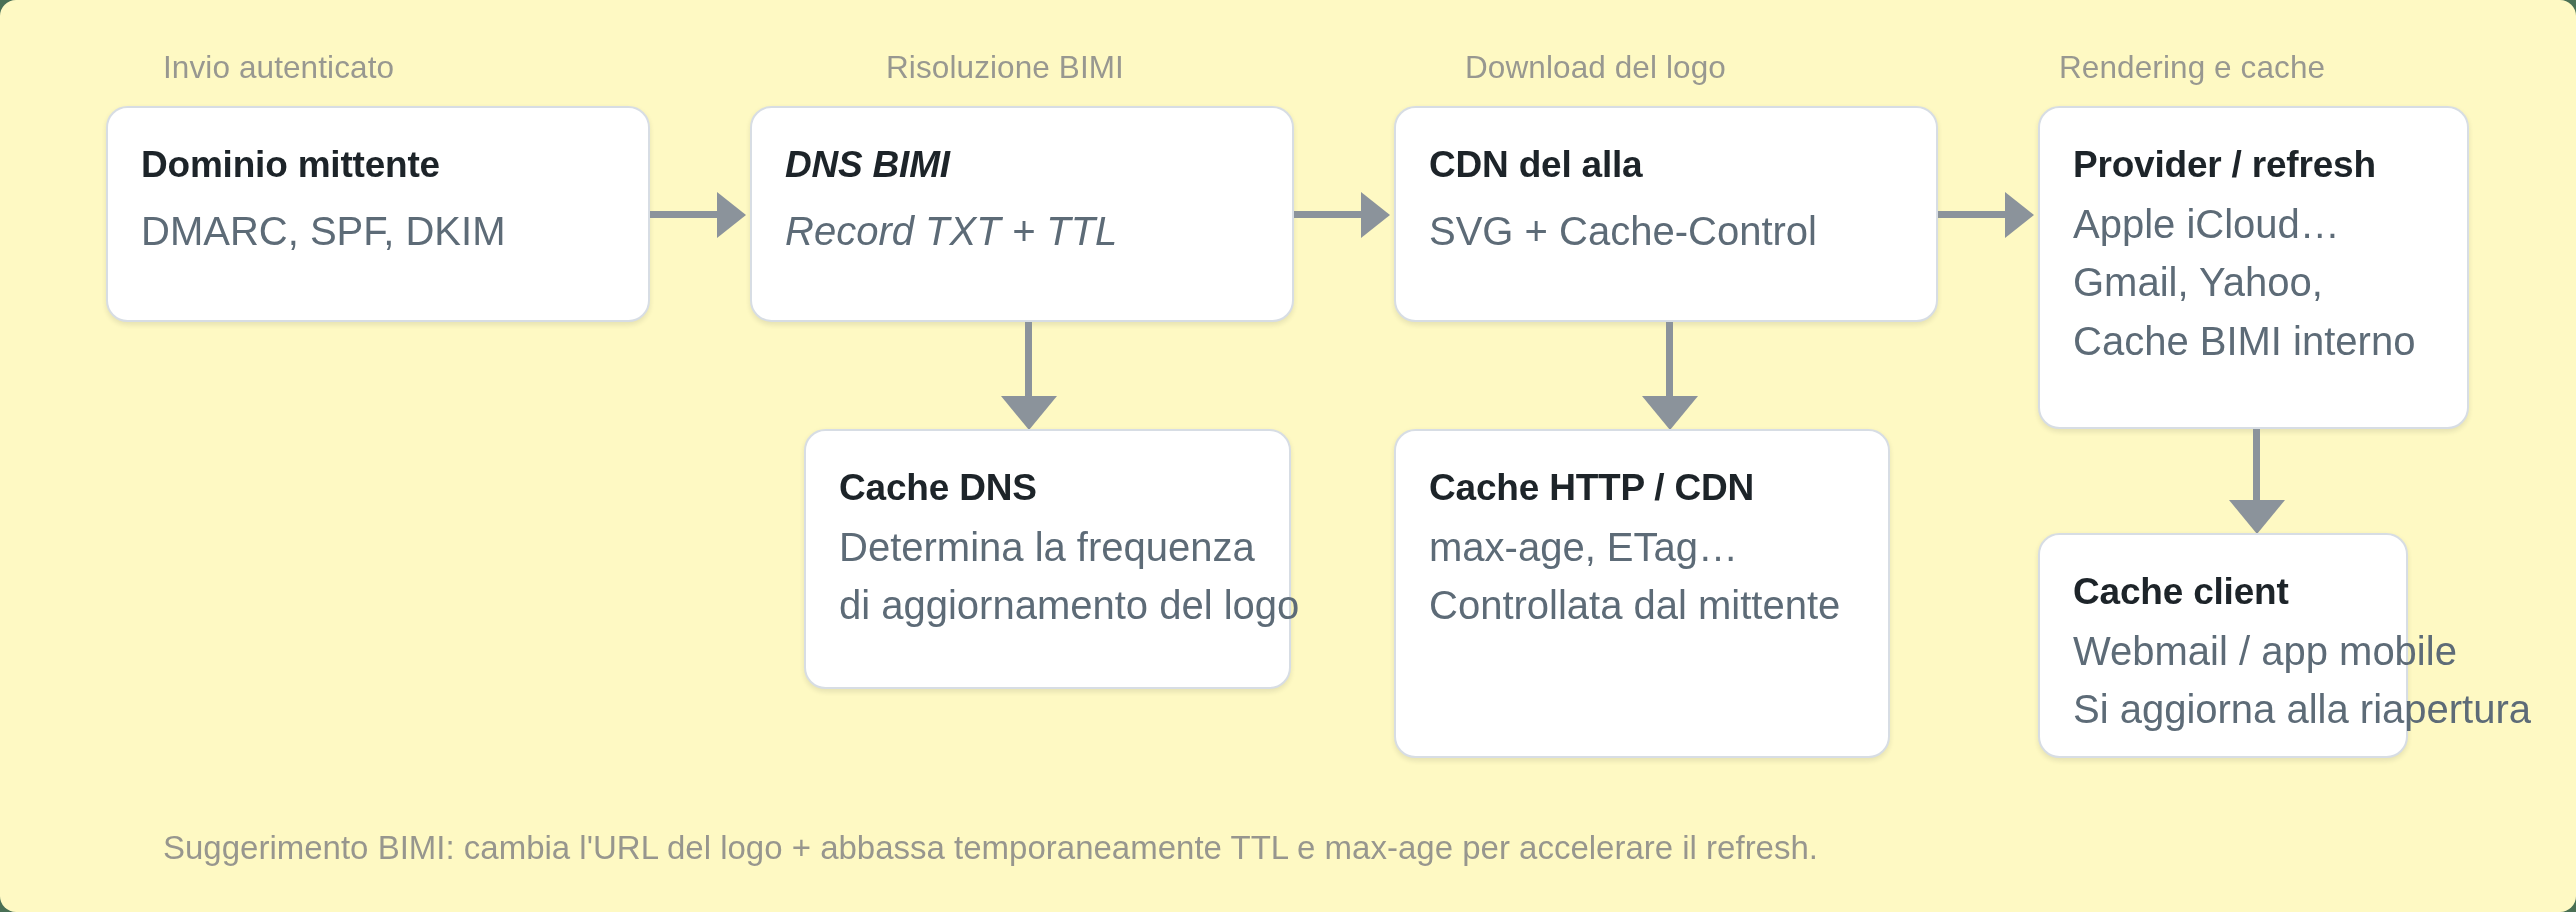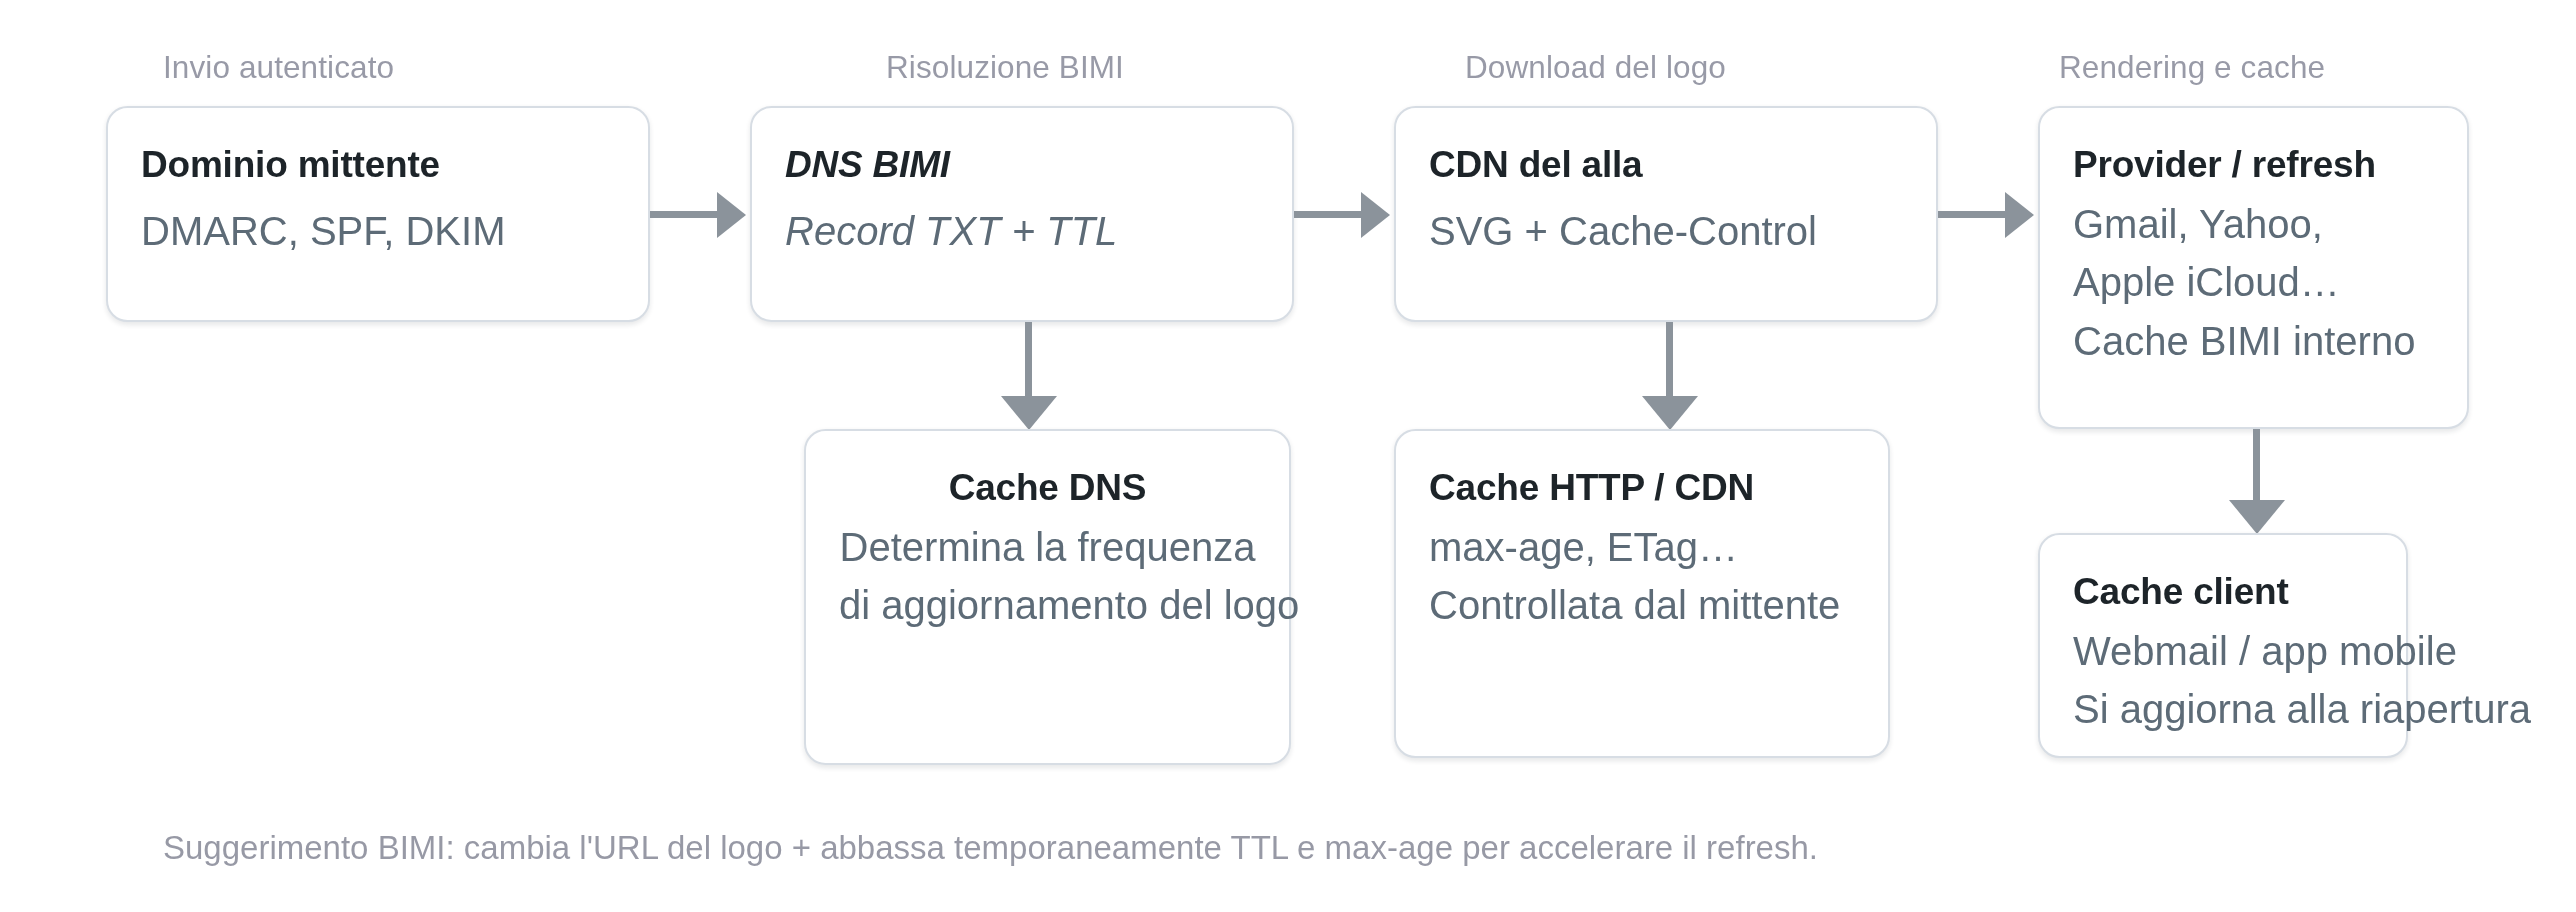--- a/index.html
+++ b/index.html
@@ -12,21 +12,22 @@
     height: 912px;
     overflow: hidden;
     font-family: "Liberation Sans", sans-serif;
     position: relative;
   }
 
   #canvas {
     position: relative;
     width: 2576px;
     height: 912px;
-    background: #ffffff;
+    background: #fef9c3;
+    border-radius: 16px;
   }
 
   
   .col-header {
     position: absolute;
     font-size: 31.5px;
     font-weight: 400;
     color: #5a5d72;
     opacity: 0.62;
     letter-spacing: 0.1px;
@@ -145,32 +146,32 @@
 
   <div class="node" style="left:1394px; top:106px; width:544px; height:216px;">
     <div class="node-title">CDN del alla</div>
     <div class="node-line">SVG + Cache-Control</div>
   </div>
 
   <div class="arrow-h" style="left:1938px; top:211px; width:72px;"></div>
 
   <div class="node compact bleed" style="left:2038px; top:106px; width:431px; height:323px;">
     <div class="node-title">Provider / refresh</div>
+    <div class="node-line">Apple iCloud…</div>
     <div class="node-line">Gmail, Yahoo,</div>
-    <div class="node-line">Apple iCloud…</div>
     <div class="node-line">Cache BIMI interno</div>
   </div>
 
   <div class="arrow-v" style="left:1025px; top:322px; height:75px;"></div>
 
   <div class="arrow-v" style="left:1666px; top:322px; height:75px;"></div>
 
   <div class="arrow-v" style="left:2253px; top:429px; height:72px;"></div>
 
-  <div class="node compact" style="left:804px; top:429px; width:487px; height:336px;text-align:center;">
+  <div class="node compact" style="left:804px; top:429px; width:487px; height:260px;">
     <div class="node-title">Cache DNS</div>
     <div class="node-line">Determina la frequenza</div>
     <div class="node-line">di aggiornamento del logo</div>
   </div>
 
   <div class="node compact" style="left:1394px; top:429px; width:496px; height:329px;">
     <div class="node-title">Cache HTTP / CDN</div>
     <div class="node-line">max-age, ETag…</div>
     <div class="node-line">Controllata dal mittente</div>
   </div>

